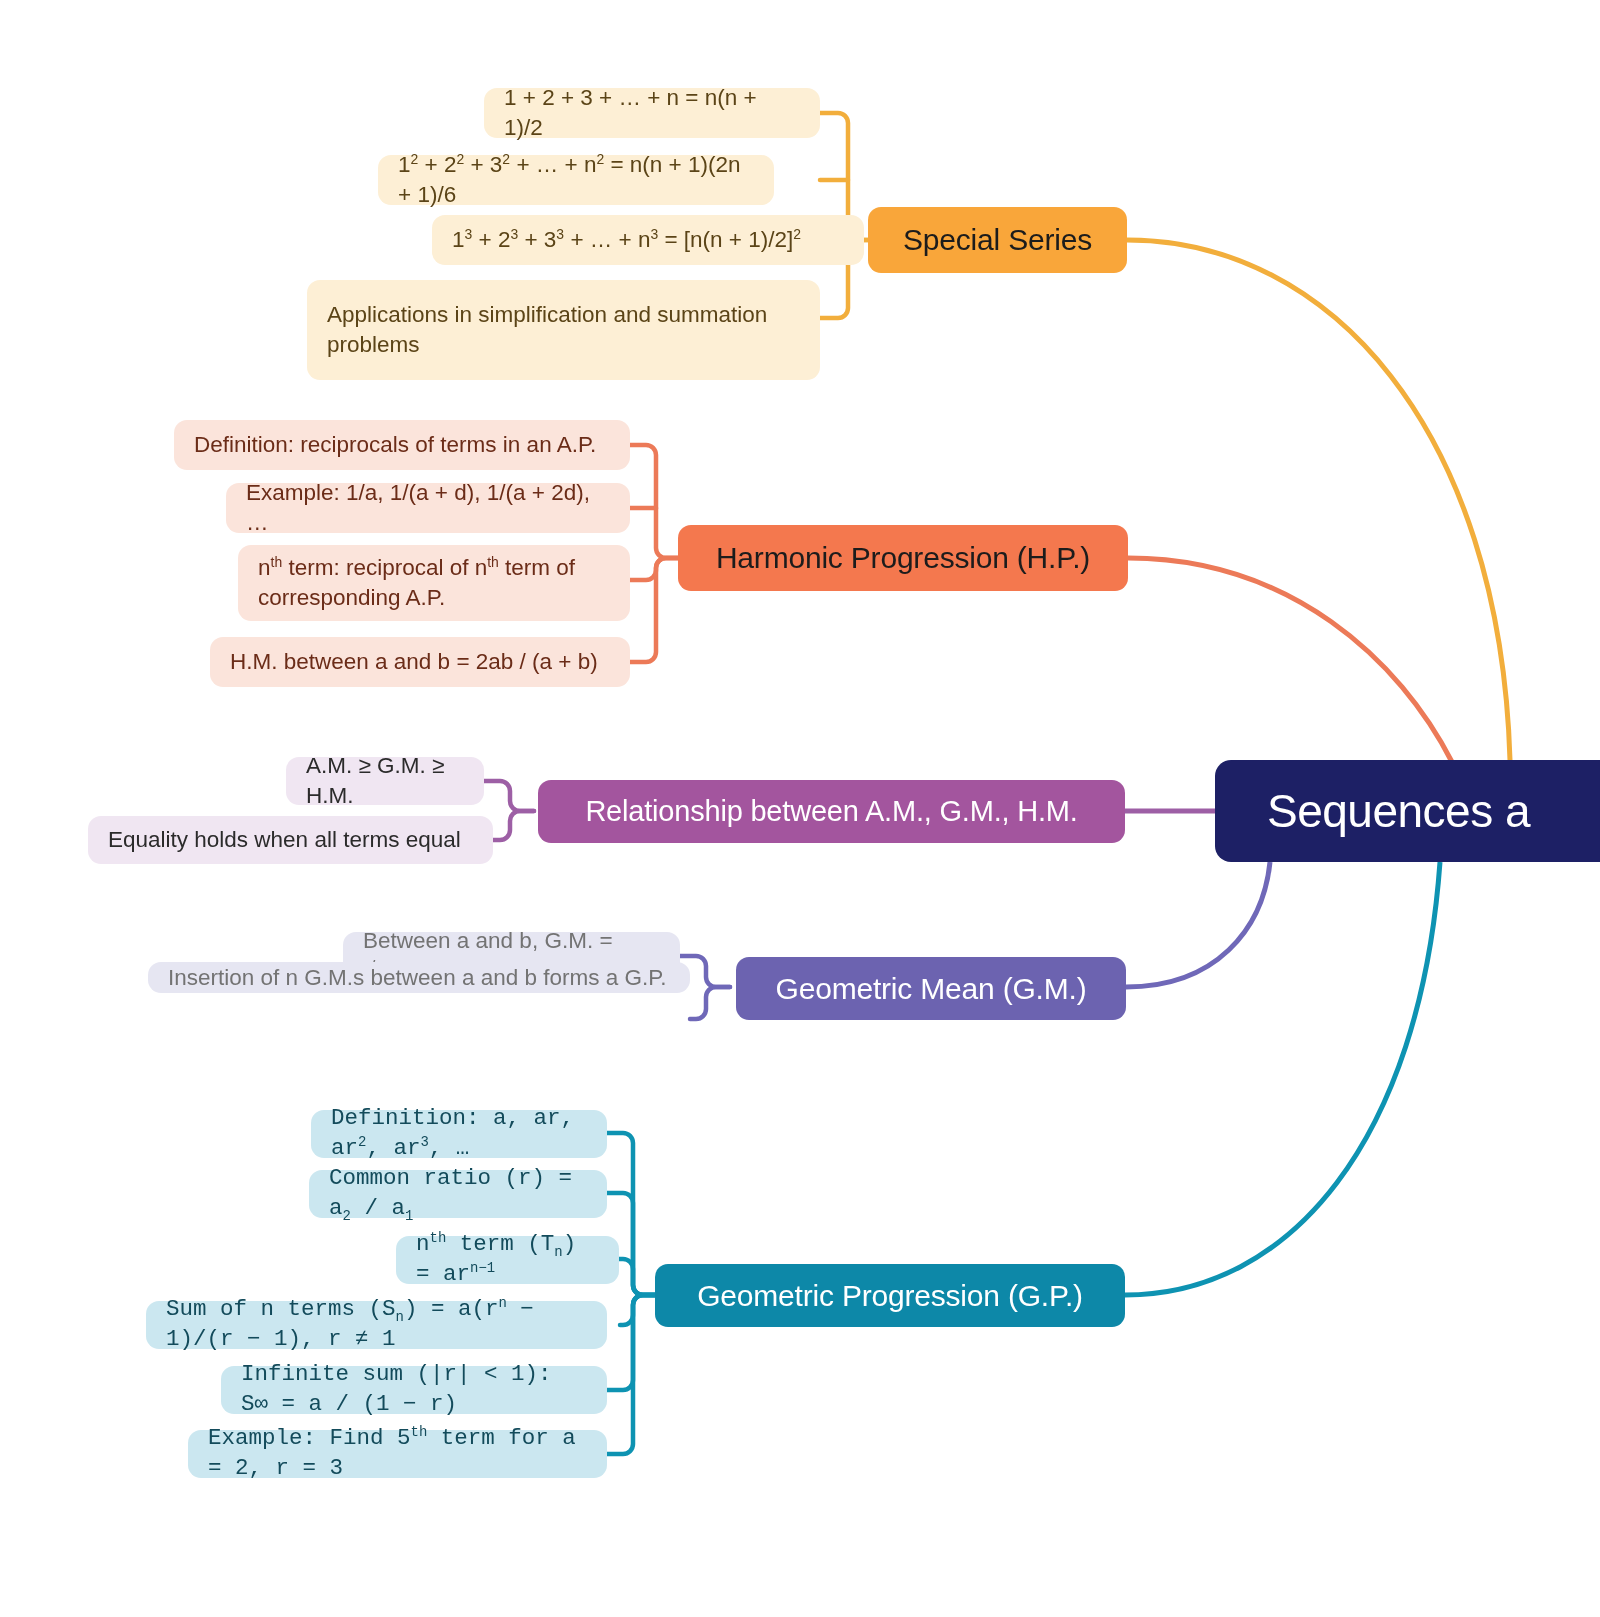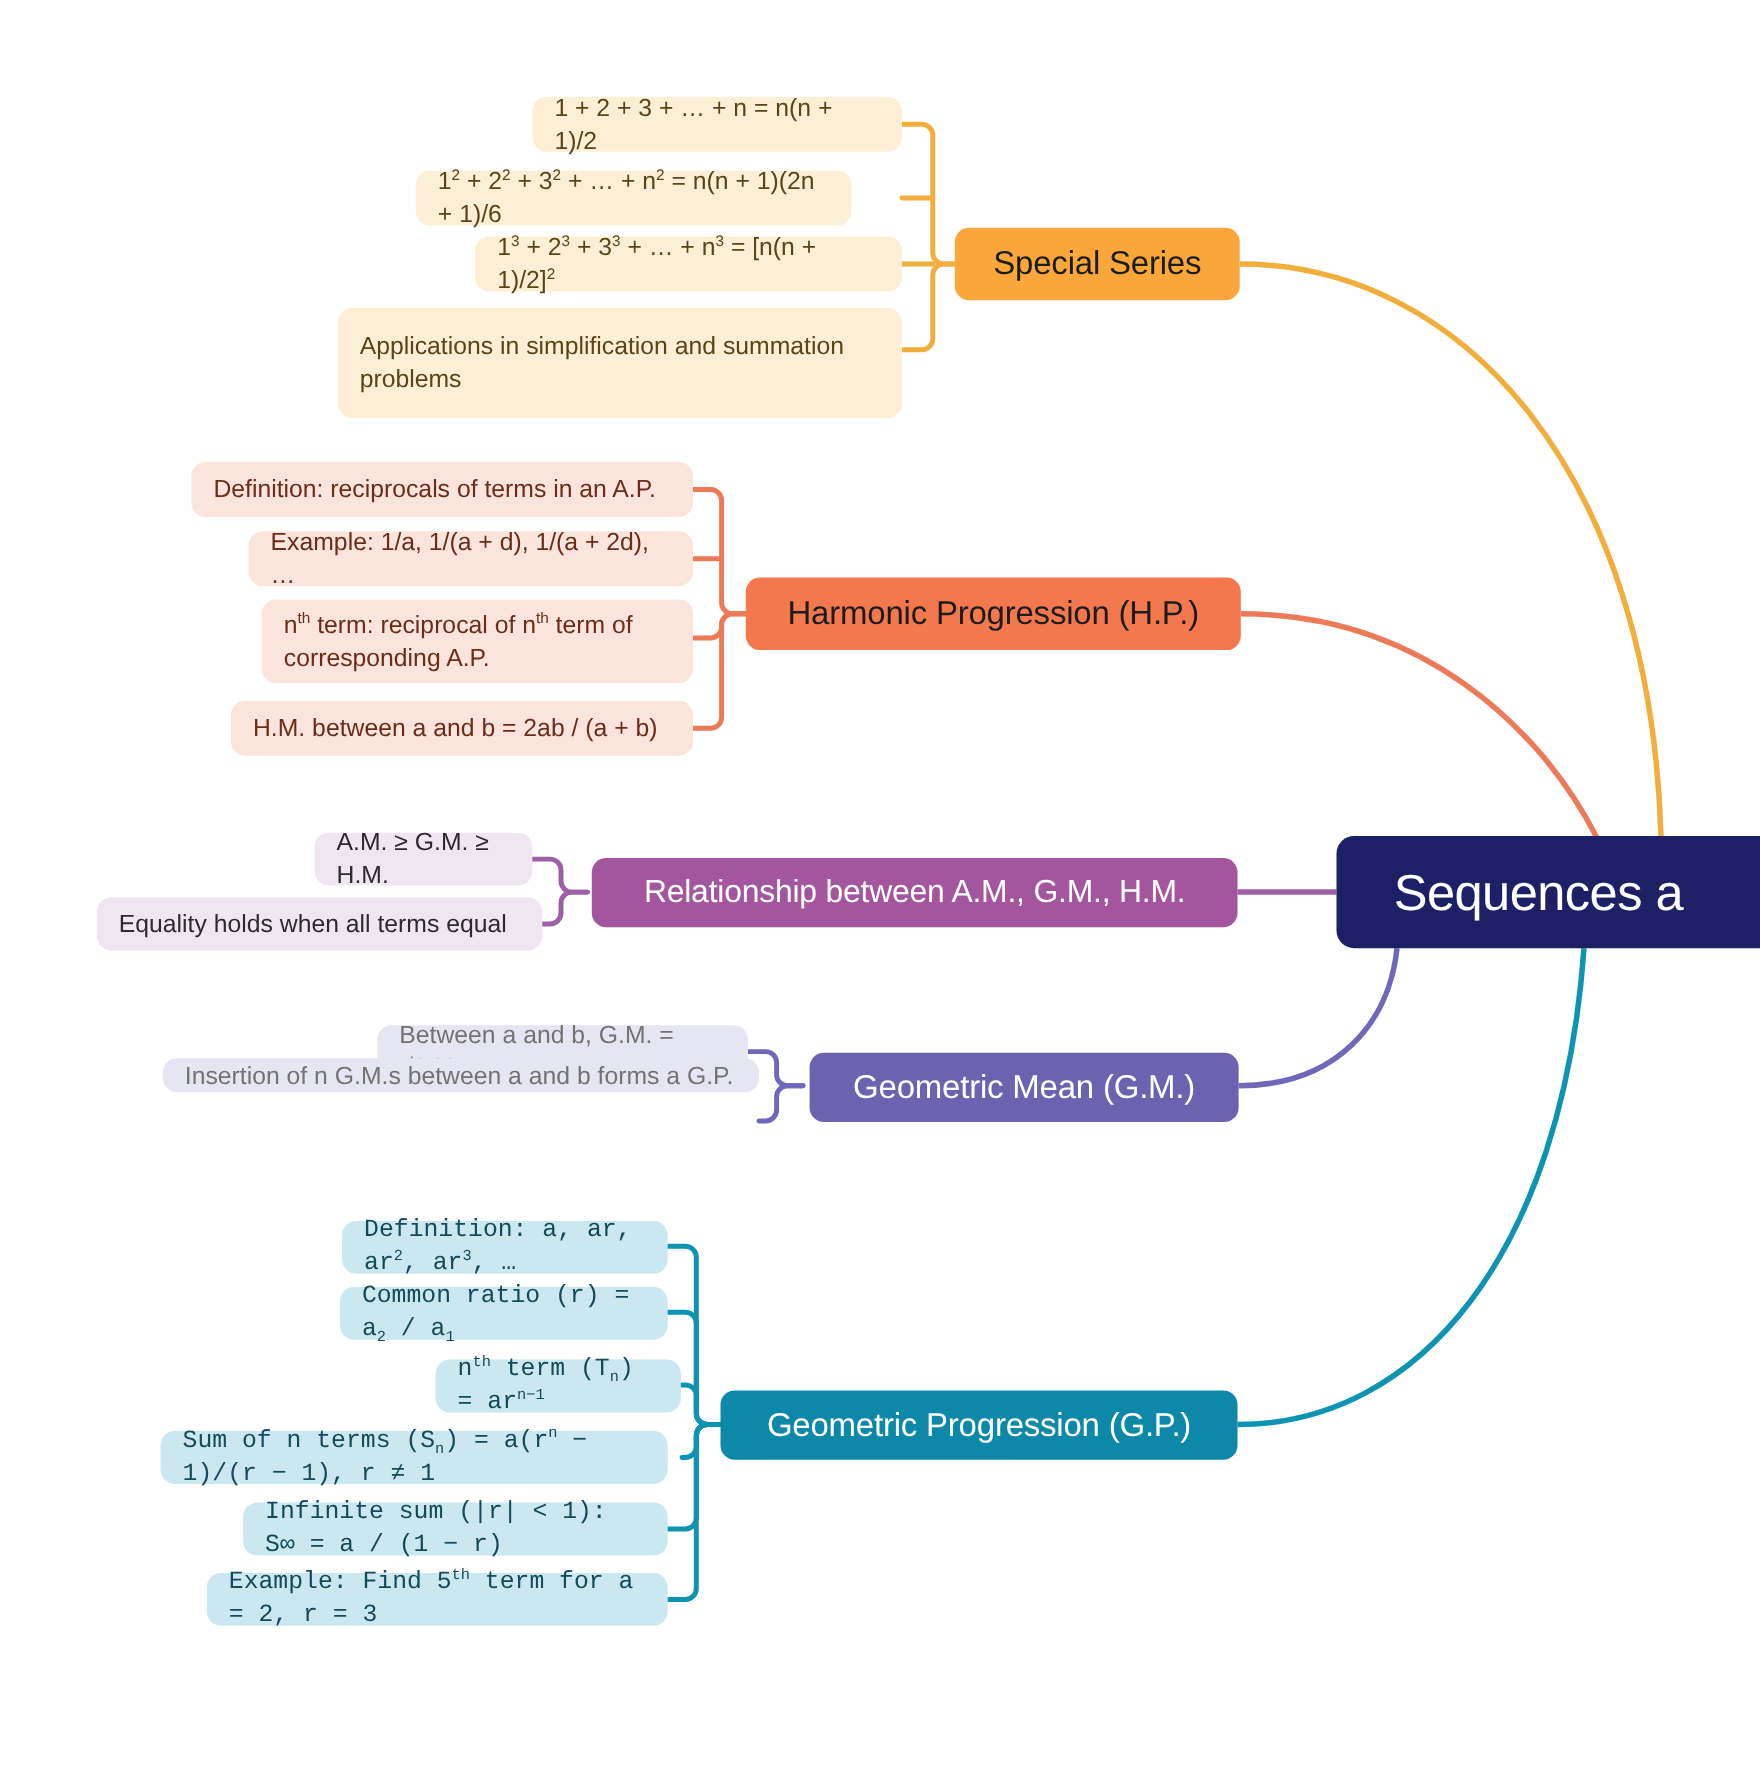--- a/index.html
+++ b/index.html
@@ -130,21 +130,21 @@
   </div>
 
   <div class="leaf l-special" style="left:484px; top:88px; width:336px; height:50px;">
     <span>1 + 2 + 3 + … + n = n(n + 1)/2</span>
   </div>
 
   <div class="leaf l-special" style="left:378px; top:155px; width:396px; height:50px;">
     <span>1<sup>2</sup> + 2<sup>2</sup> + 3<sup>2</sup> + … + n<sup>2</sup> = n(n + 1)(2n + 1)/6</span>
   </div>
 
-  <div class="leaf l-special" style="left:432px; top:215px; width:388px; height:50px;">
+  <div class="leaf l-special" style="left:432px; top:215px; width:432px; height:50px;">
     <span>1<sup>3</sup> + 2<sup>3</sup> + 3<sup>3</sup> + … + n<sup>3</sup> = [n(n + 1)/2]<sup>2</sup></span>
   </div>
 
   <div class="leaf l-special multiline" style="left:307px; top:280px; width:513px; height:100px;">
     <span>Applications in simplification and summation problems</span>
   </div>
 
   <div class="node branch hp" style="left:678px; top:525px; width:450px; height:66px;">
     <span>Harmonic Progression (H.P.)</span>
   </div>

